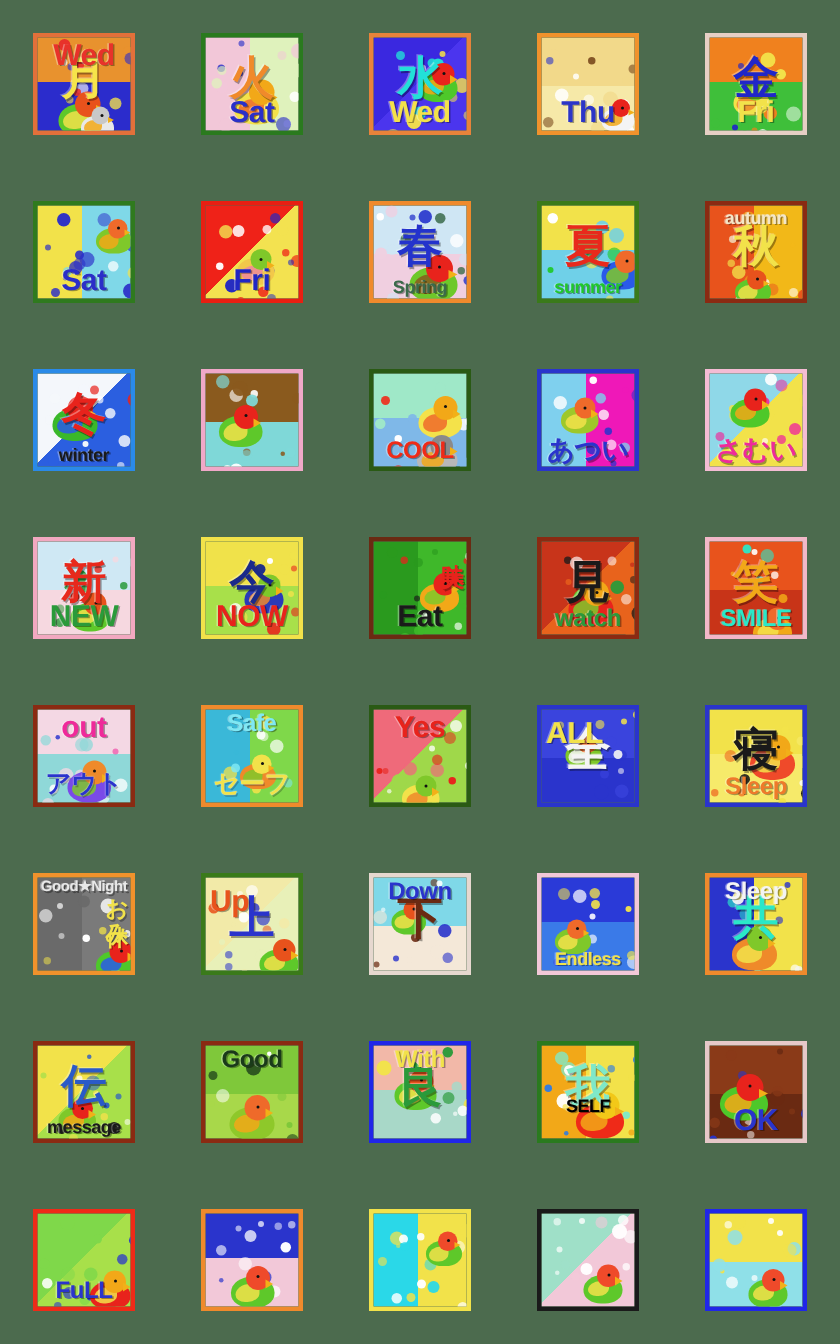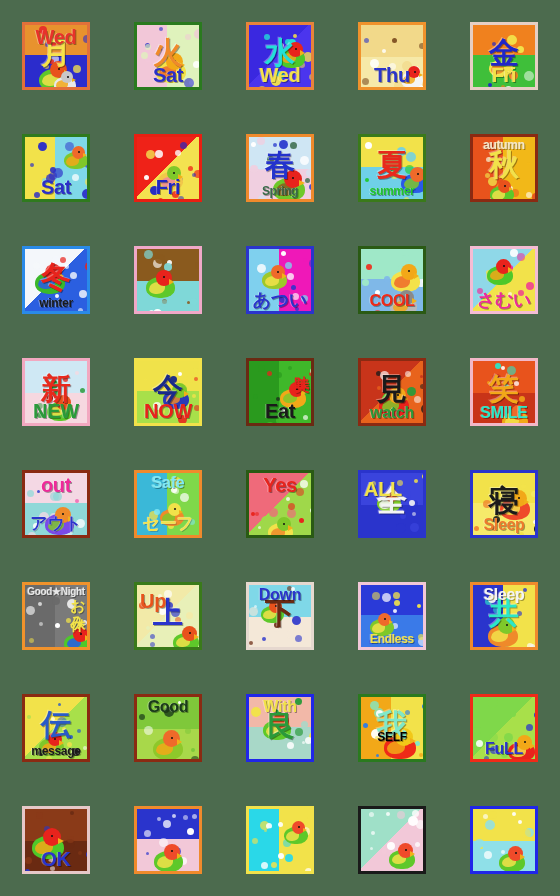--- a/index.html
+++ b/index.html
@@ -400,20 +400,55 @@
         <div class="bird" style="left: 9px; top: 21px; width: 29px; height: 29px;">
           <div class="body" style="left: 0px; top: 7px; width: 29px; height: 21px; background: rgb(94, 200, 42);"></div>
           <div class="wing" style="left: 3px; top: 12px; width: 16px; height: 12px; background: rgb(242, 226, 74); opacity: 0.85;"></div>
           <div class="head" style="left: 10px; top: 0px; width: 16px; height: 16px; background: rgb(232, 35, 28);"></div>
           <div class="eye" style="left: 17px; top: 6px;"></div>
           <div class="beak" style="left: 23px; top: 9px; border-left: 5px solid rgb(242, 176, 24); border-top: 3px solid transparent; border-bottom: 3px solid transparent;"></div>
         </div>
       </div>
     </div>
     <div class="cell">
+      <div class="tile" style="border-color: rgb(42, 90, 20);">
+        <div class="bg" style="background: linear-gradient(rgb(159, 232, 200) 0%, rgb(159, 232, 200) 48%, rgb(127, 184, 232) 48%, rgb(127, 184, 232) 100%);">
+          <div class="blob" style="left: 49px; top: 52px; width: 4px; height: 4px; background: rgb(127, 184, 232); opacity: 0.52;"></div>
+          <div class="blob" style="left: 56px; top: 30px; width: 8px; height: 8px; background: rgb(255, 255, 255); opacity: 0.84;"></div>
+          <div class="blob" style="left: 14px; top: 41px; width: 5px; height: 5px; background: rgb(255, 255, 255); opacity: 0.99;"></div>
+          <div class="blob" style="left: 57px; top: 56px; width: 8px; height: 8px; background: rgb(127, 184, 232); opacity: 0.71;"></div>
+          <div class="blob" style="left: 34px; top: 49px; width: 7px; height: 7px; background: rgb(127, 184, 232); opacity: 0.83;"></div>
+          <div class="blob" style="left: 41px; top: 6px; width: 7px; height: 7px; background: rgb(159, 232, 200); opacity: 0.59;"></div>
+          <div class="blob" style="left: 23px; top: 27px; width: 6px; height: 6px; background: rgb(127, 184, 232); opacity: 0.93;"></div>
+          <div class="blob" style="left: 1px; top: 30px; width: 7px; height: 7px; background: rgb(159, 232, 200); opacity: 0.98;"></div>
+          <div class="blob" style="left: 40px; top: 45px; width: 7px; height: 7px; background: rgb(127, 184, 232); opacity: 0.83;"></div>
+          <div class="blob" style="left: 61px; top: 29px; width: 6px; height: 6px; background: rgb(255, 255, 255); opacity: 0.87;"></div>
+          <div class="blob" style="left: 5px; top: 15px; width: 6px; height: 6px; background: rgb(239, 42, 24); opacity: 0.9;"></div>
+          <div class="blob" style="left: 13px; top: 61px; width: 7px; height: 7px; background: rgb(239, 42, 24); opacity: 0.59;"></div>
+          <div class="blob" style="left: 42px; top: 43px; width: 10px; height: 10px; background: rgb(239, 42, 24); opacity: 0.63;"></div>
+          <div class="blob" style="left: 37px; top: 16px; width: 9px; height: 9px; background: rgb(159, 232, 200); opacity: 0.52;"></div>
+        </div>
+        <div class="bird" style="left: 30px; top: 15px; width: 29px; height: 29px;">
+          <div class="body" style="left: 0px; top: 7px; width: 29px; height: 21px; background: rgb(244, 226, 74);"></div>
+          <div class="wing" style="left: 3px; top: 12px; width: 16px; height: 12px; background: rgb(239, 106, 42); opacity: 0.85;"></div>
+          <div class="head" style="left: 10px; top: 0px; width: 16px; height: 16px; background: rgb(242, 168, 24);"></div>
+          <div class="eye" style="left: 17px; top: 6px;"></div>
+          <div class="beak" style="left: 23px; top: 9px; border-left: 5px solid rgb(242, 176, 24); border-top: 3px solid transparent; border-bottom: 3px solid transparent;"></div>
+        </div>
+        <div class="bird" style="left: 29px; top: 41px; width: 27px; height: 27px;">
+          <div class="body" style="left: 0px; top: 7px; width: 27px; height: 19px; background: rgb(184, 184, 184);"></div>
+          <div class="wing" style="left: 3px; top: 11px; width: 15px; height: 11px; background: rgb(242, 168, 24); opacity: 0.85;"></div>
+          <div class="head" style="left: 9px; top: 0px; width: 15px; height: 15px; background: rgb(138, 138, 138);"></div>
+          <div class="eye" style="left: 16px; top: 6px;"></div>
+          <div class="beak" style="left: 22px; top: 8px; border-left: 5px solid rgb(242, 176, 24); border-top: 3px solid transparent; border-bottom: 3px solid transparent;"></div>
+        </div>
+        <div class="lbl" style="bottom: 2px; font-size: 16px; color: rgb(239, 42, 24); text-shadow: rgba(0, 0, 0, 0.35) 1px 1px 0px, rgba(255, 255, 255, 0.35) -1px 0px 0px;">COOL</div>
+      </div>
+    </div>
+    <div class="cell">
       <div class="tile" style="border-color: rgb(42, 52, 204);">
         <div class="bg" style="background: linear-gradient(to right, rgb(127, 208, 238) 0%, rgb(127, 208, 238) 48%, rgb(239, 24, 184) 48%, rgb(239, 24, 184) 100%);">
           <div class="blob" style="left: 20px; top: 46px; width: 6px; height: 6px; background: rgb(127, 208, 238); opacity: 0.93;"></div>
           <div class="blob" style="left: 46px; top: 58px; width: 4px; height: 4px; background: rgb(42, 52, 204); opacity: 0.74;"></div>
           <div class="blob" style="left: 60px; top: 10px; width: 9px; height: 9px; background: rgb(42, 52, 204); opacity: 0.53;"></div>
           <div class="blob" style="left: 42px; top: 36px; width: 5px; height: 5px; background: rgb(42, 52, 204); opacity: 0.87;"></div>
           <div class="blob" style="left: 43px; top: 44px; width: 7px; height: 7px; background: rgb(255, 255, 255); opacity: 0.66;"></div>
           <div class="blob" style="left: 16px; top: 26px; width: 9px; height: 9px; background: rgb(239, 24, 184); opacity: 0.79;"></div>
           <div class="blob" style="left: 32px; top: 2px; width: 5px; height: 5px; background: rgb(255, 255, 255); opacity: 0.97;"></div>
           <div class="blob" style="left: 38px; top: 24px; width: 7px; height: 7px; background: rgb(255, 255, 255); opacity: 0.76;"></div>
@@ -428,55 +463,20 @@
           <div class="body" style="left: 0px; top: 6px; width: 25px; height: 18px; background: rgb(158, 200, 42);"></div>
           <div class="wing" style="left: 3px; top: 11px; width: 14px; height: 10px; background: rgb(242, 226, 74); opacity: 0.85;"></div>
           <div class="head" style="left: 9px; top: 0px; width: 14px; height: 14px; background: rgb(239, 106, 42);"></div>
           <div class="eye" style="left: 15px; top: 6px;"></div>
           <div class="beak" style="left: 20px; top: 8px; border-left: 5px solid rgb(242, 176, 24); border-top: 3px solid transparent; border-bottom: 3px solid transparent;"></div>
         </div>
         <div class="lbl" style="bottom: 2px; font-size: 18px; color: rgb(42, 52, 204); text-shadow: rgba(0, 0, 0, 0.35) 1px 1px 0px, rgba(255, 255, 255, 0.35) -1px 0px 0px;">あつい</div>
       </div>
     </div>
     <div class="cell">
-      <div class="tile" style="border-color: rgb(42, 90, 20);">
-        <div class="bg" style="background: linear-gradient(rgb(159, 232, 200) 0%, rgb(159, 232, 200) 48%, rgb(127, 184, 232) 48%, rgb(127, 184, 232) 100%);">
-          <div class="blob" style="left: 49px; top: 52px; width: 4px; height: 4px; background: rgb(127, 184, 232); opacity: 0.52;"></div>
-          <div class="blob" style="left: 56px; top: 30px; width: 8px; height: 8px; background: rgb(255, 255, 255); opacity: 0.84;"></div>
-          <div class="blob" style="left: 14px; top: 41px; width: 5px; height: 5px; background: rgb(255, 255, 255); opacity: 0.99;"></div>
-          <div class="blob" style="left: 57px; top: 56px; width: 8px; height: 8px; background: rgb(127, 184, 232); opacity: 0.71;"></div>
-          <div class="blob" style="left: 34px; top: 49px; width: 7px; height: 7px; background: rgb(127, 184, 232); opacity: 0.83;"></div>
-          <div class="blob" style="left: 41px; top: 6px; width: 7px; height: 7px; background: rgb(159, 232, 200); opacity: 0.59;"></div>
-          <div class="blob" style="left: 23px; top: 27px; width: 6px; height: 6px; background: rgb(127, 184, 232); opacity: 0.93;"></div>
-          <div class="blob" style="left: 1px; top: 30px; width: 7px; height: 7px; background: rgb(159, 232, 200); opacity: 0.98;"></div>
-          <div class="blob" style="left: 40px; top: 45px; width: 7px; height: 7px; background: rgb(127, 184, 232); opacity: 0.83;"></div>
-          <div class="blob" style="left: 61px; top: 29px; width: 6px; height: 6px; background: rgb(255, 255, 255); opacity: 0.87;"></div>
-          <div class="blob" style="left: 5px; top: 15px; width: 6px; height: 6px; background: rgb(239, 42, 24); opacity: 0.9;"></div>
-          <div class="blob" style="left: 13px; top: 61px; width: 7px; height: 7px; background: rgb(239, 42, 24); opacity: 0.59;"></div>
-          <div class="blob" style="left: 42px; top: 43px; width: 10px; height: 10px; background: rgb(239, 42, 24); opacity: 0.63;"></div>
-          <div class="blob" style="left: 37px; top: 16px; width: 9px; height: 9px; background: rgb(159, 232, 200); opacity: 0.52;"></div>
-        </div>
-        <div class="bird" style="left: 30px; top: 15px; width: 29px; height: 29px;">
-          <div class="body" style="left: 0px; top: 7px; width: 29px; height: 21px; background: rgb(244, 226, 74);"></div>
-          <div class="wing" style="left: 3px; top: 12px; width: 16px; height: 12px; background: rgb(239, 106, 42); opacity: 0.85;"></div>
-          <div class="head" style="left: 10px; top: 0px; width: 16px; height: 16px; background: rgb(242, 168, 24);"></div>
-          <div class="eye" style="left: 17px; top: 6px;"></div>
-          <div class="beak" style="left: 23px; top: 9px; border-left: 5px solid rgb(242, 176, 24); border-top: 3px solid transparent; border-bottom: 3px solid transparent;"></div>
-        </div>
-        <div class="bird" style="left: 29px; top: 41px; width: 27px; height: 27px;">
-          <div class="body" style="left: 0px; top: 7px; width: 27px; height: 19px; background: rgb(184, 184, 184);"></div>
-          <div class="wing" style="left: 3px; top: 11px; width: 15px; height: 11px; background: rgb(242, 168, 24); opacity: 0.85;"></div>
-          <div class="head" style="left: 9px; top: 0px; width: 15px; height: 15px; background: rgb(138, 138, 138);"></div>
-          <div class="eye" style="left: 16px; top: 6px;"></div>
-          <div class="beak" style="left: 22px; top: 8px; border-left: 5px solid rgb(242, 176, 24); border-top: 3px solid transparent; border-bottom: 3px solid transparent;"></div>
-        </div>
-        <div class="lbl" style="bottom: 2px; font-size: 16px; color: rgb(239, 42, 24); text-shadow: rgba(0, 0, 0, 0.35) 1px 1px 0px, rgba(255, 255, 255, 0.35) -1px 0px 0px;">COOL</div>
-      </div>
-    </div>
-    <div class="cell">
       <div class="tile" style="border-color: rgb(244, 188, 212);">
         <div class="bg" style="background: linear-gradient(135deg, rgb(143, 216, 232) 0%, rgb(143, 216, 232) 48%, rgb(242, 226, 74) 48%, rgb(242, 226, 74) 100%);">
           <div class="blob" style="left: 53px; top: 33px; width: 8px; height: 8px; background: rgb(239, 42, 154); opacity: 0.8;"></div>
           <div class="blob" style="left: 45px; top: 41px; width: 6px; height: 6px; background: rgb(239, 42, 154); opacity: 0.75;"></div>
           <div class="blob" style="left: 13px; top: 21px; width: 5px; height: 5px; background: rgb(242, 226, 74); opacity: 0.85;"></div>
           <div class="blob" style="left: 60px; top: 13px; width: 10px; height: 10px; background: rgb(242, 226, 74); opacity: 0.51;"></div>
           <div class="blob" style="left: 29px; top: 23px; width: 7px; height: 7px; background: rgb(239, 42, 154); opacity: 0.96;"></div>
           <div class="blob" style="left: 59px; top: 43px; width: 7px; height: 7px; background: rgb(242, 226, 74); opacity: 0.85;"></div>
           <div class="blob" style="left: 34px; top: 16px; width: 6px; height: 6px; background: rgb(239, 42, 154); opacity: 0.93;"></div>
           <div class="blob" style="left: 37px; top: 0px; width: 8px; height: 8px; background: rgb(255, 255, 255); opacity: 0.9;"></div>
@@ -1046,20 +1046,48 @@
           <div class="wing" style="left: 3px; top: 13px; width: 18px; height: 13px; background: rgb(242, 168, 24); opacity: 0.85;"></div>
           <div class="head" style="left: 11px; top: 0px; width: 18px; height: 18px; background: rgb(242, 200, 24);"></div>
           <div class="eye" style="left: 19px; top: 7px;"></div>
           <div class="beak" style="left: 26px; top: 10px; border-left: 6px solid rgb(242, 176, 24); border-top: 3px solid transparent; border-bottom: 3px solid transparent;"></div>
         </div>
         <div class="kan" style="left: 50%; top: 45%; transform: translate(-50%, -50%); font-size: 30px; color: rgb(127, 232, 200); text-shadow: rgba(0, 0, 0, 0.35) 1px 1px 0px, rgba(255, 255, 255, 0.35) -1px -1px 0px;">我</div>
         <div class="lbl" style="bottom: 16px; font-size: 12px; color: #000000; text-shadow: rgba(0, 0, 0, 0.35) 1px 1px 0px, rgba(255, 255, 255, 0.35) -1px 0px 0px;">SELF</div>
       </div>
     </div>
     <div class="cell">
+      <div class="tile" style="border-color: rgb(230, 200, 200);">
+        <div class="bg" style="background: linear-gradient(to top, rgb(106, 42, 18) 0%, rgb(106, 42, 18) 48%, rgb(138, 58, 24) 48%, rgb(138, 58, 24) 100%);">
+          <div class="blob" style="left: 61px; top: 41px; width: 9px; height: 9px; background: rgb(42, 52, 204); opacity: 0.91;"></div>
+          <div class="blob" style="left: 40px; top: 30px; width: 10px; height: 10px; background: rgb(106, 42, 18); opacity: 0.74;"></div>
+          <div class="blob" style="left: 17px; top: 32px; width: 4px; height: 4px; background: rgb(42, 52, 204); opacity: 0.55;"></div>
+          <div class="blob" style="left: 45px; top: 2px; width: 4px; height: 4px; background: rgb(106, 42, 18); opacity: 0.88;"></div>
+          <div class="blob" style="left: 19px; top: 17px; width: 6px; height: 6px; background: rgb(42, 52, 204); opacity: 0.6;"></div>
+          <div class="blob" style="left: 23px; top: 46px; width: 7px; height: 7px; background: rgb(255, 255, 255); opacity: 0.55;"></div>
+          <div class="blob" style="left: 20px; top: 46px; width: 5px; height: 5px; background: rgb(106, 42, 18); opacity: 0.96;"></div>
+          <div class="blob" style="left: 53px; top: 42px; width: 4px; height: 4px; background: rgb(138, 58, 24); opacity: 0.51;"></div>
+          <div class="blob" style="left: 42px; top: 27px; width: 7px; height: 7px; background: rgb(138, 58, 24); opacity: 0.66;"></div>
+          <div class="blob" style="left: 31px; top: 46px; width: 3px; height: 3px; background: rgb(106, 42, 18); opacity: 0.81;"></div>
+          <div class="blob" style="left: 11px; top: 3px; width: 7px; height: 7px; background: rgb(138, 58, 24); opacity: 0.87;"></div>
+          <div class="blob" style="left: 25px; top: 57px; width: 5px; height: 5px; background: rgb(255, 255, 255); opacity: 0.52;"></div>
+          <div class="blob" style="left: 0px; top: 60px; width: 5px; height: 5px; background: rgb(42, 52, 204); opacity: 0.96;"></div>
+          <div class="blob" style="left: 0px; top: 48px; width: 7px; height: 7px; background: rgb(138, 58, 24); opacity: 0.71;"></div>
+        </div>
+        <div class="bird" style="left: 7px; top: 19px; width: 32px; height: 32px;">
+          <div class="body" style="left: 0px; top: 8px; width: 32px; height: 23px; background: rgb(78, 200, 42);"></div>
+          <div class="wing" style="left: 3px; top: 13px; width: 18px; height: 13px; background: rgb(242, 168, 24); opacity: 0.85;"></div>
+          <div class="head" style="left: 11px; top: 0px; width: 18px; height: 18px; background: rgb(232, 35, 28);"></div>
+          <div class="eye" style="left: 19px; top: 7px;"></div>
+          <div class="beak" style="left: 26px; top: 10px; border-left: 6px solid rgb(242, 176, 24); border-top: 3px solid transparent; border-bottom: 3px solid transparent;"></div>
+        </div>
+        <div class="lbl" style="bottom: 2px; font-size: 20px; color: rgb(42, 52, 204); text-shadow: rgba(0, 0, 0, 0.35) 1px 1px 0px, rgba(255, 255, 255, 0.35) -1px 0px 0px;">OK</div>
+      </div>
+    </div>
+    <div class="cell">
       <div class="tile" style="border-color: rgb(239, 42, 24);">
         <div class="bg" style="background: linear-gradient(135deg, rgb(127, 216, 74) 0%, rgb(127, 216, 74) 48%, rgb(168, 224, 74) 48%, rgb(168, 224, 74) 100%);">
           <div class="blob" style="left: 28px; top: 54px; width: 7px; height: 7px; background: rgb(127, 216, 74); opacity: 0.68;"></div>
           <div class="blob" style="left: 61px; top: 15px; width: 6px; height: 6px; background: rgb(42, 52, 204); opacity: 0.95;"></div>
           <div class="blob" style="left: 15px; top: 1px; width: 10px; height: 10px; background: rgb(127, 216, 74); opacity: 0.95;"></div>
           <div class="blob" style="left: 53px; top: 27px; width: 7px; height: 7px; background: rgb(42, 52, 204); opacity: 0.74;"></div>
           <div class="blob" style="left: 37px; top: 14px; width: 6px; height: 6px; background: rgb(127, 216, 74); opacity: 0.97;"></div>
           <div class="blob" style="left: 33px; top: 54px; width: 4px; height: 4px; background: rgb(42, 52, 204); opacity: 0.95;"></div>
           <div class="blob" style="left: 50px; top: 61px; width: 10px; height: 10px; background: rgb(168, 224, 74); opacity: 0.69;"></div>
           <div class="blob" style="left: 3px; top: 43px; width: 7px; height: 7px; background: rgb(255, 255, 255); opacity: 0.87;"></div>
@@ -1074,48 +1102,20 @@
           <div class="body" style="left: 0px; top: 7px; width: 27px; height: 19px; background: rgb(232, 35, 28);"></div>
           <div class="wing" style="left: 3px; top: 11px; width: 15px; height: 11px; background: rgb(242, 226, 74); opacity: 0.85;"></div>
           <div class="head" style="left: 9px; top: 0px; width: 15px; height: 15px; background: rgb(242, 168, 24);"></div>
           <div class="eye" style="left: 16px; top: 6px;"></div>
           <div class="beak" style="left: 22px; top: 8px; border-left: 5px solid rgb(242, 176, 24); border-top: 3px solid transparent; border-bottom: 3px solid transparent;"></div>
         </div>
         <div class="lbl" style="bottom: 2px; font-size: 16px; color: rgb(42, 52, 204); text-shadow: rgba(0, 0, 0, 0.35) 1px 1px 0px, rgba(255, 255, 255, 0.35) -1px 0px 0px;">FuLL</div>
       </div>
     </div>
     <div class="cell">
-      <div class="tile" style="border-color: rgb(230, 200, 200);">
-        <div class="bg" style="background: linear-gradient(to top, rgb(106, 42, 18) 0%, rgb(106, 42, 18) 48%, rgb(138, 58, 24) 48%, rgb(138, 58, 24) 100%);">
-          <div class="blob" style="left: 61px; top: 41px; width: 9px; height: 9px; background: rgb(42, 52, 204); opacity: 0.91;"></div>
-          <div class="blob" style="left: 40px; top: 30px; width: 10px; height: 10px; background: rgb(106, 42, 18); opacity: 0.74;"></div>
-          <div class="blob" style="left: 17px; top: 32px; width: 4px; height: 4px; background: rgb(42, 52, 204); opacity: 0.55;"></div>
-          <div class="blob" style="left: 45px; top: 2px; width: 4px; height: 4px; background: rgb(106, 42, 18); opacity: 0.88;"></div>
-          <div class="blob" style="left: 19px; top: 17px; width: 6px; height: 6px; background: rgb(42, 52, 204); opacity: 0.6;"></div>
-          <div class="blob" style="left: 23px; top: 46px; width: 7px; height: 7px; background: rgb(255, 255, 255); opacity: 0.55;"></div>
-          <div class="blob" style="left: 20px; top: 46px; width: 5px; height: 5px; background: rgb(106, 42, 18); opacity: 0.96;"></div>
-          <div class="blob" style="left: 53px; top: 42px; width: 4px; height: 4px; background: rgb(138, 58, 24); opacity: 0.51;"></div>
-          <div class="blob" style="left: 42px; top: 27px; width: 7px; height: 7px; background: rgb(138, 58, 24); opacity: 0.66;"></div>
-          <div class="blob" style="left: 31px; top: 46px; width: 3px; height: 3px; background: rgb(106, 42, 18); opacity: 0.81;"></div>
-          <div class="blob" style="left: 11px; top: 3px; width: 7px; height: 7px; background: rgb(138, 58, 24); opacity: 0.87;"></div>
-          <div class="blob" style="left: 25px; top: 57px; width: 5px; height: 5px; background: rgb(255, 255, 255); opacity: 0.52;"></div>
-          <div class="blob" style="left: 0px; top: 60px; width: 5px; height: 5px; background: rgb(42, 52, 204); opacity: 0.96;"></div>
-          <div class="blob" style="left: 0px; top: 48px; width: 7px; height: 7px; background: rgb(138, 58, 24); opacity: 0.71;"></div>
-        </div>
-        <div class="bird" style="left: 7px; top: 19px; width: 32px; height: 32px;">
-          <div class="body" style="left: 0px; top: 8px; width: 32px; height: 23px; background: rgb(78, 200, 42);"></div>
-          <div class="wing" style="left: 3px; top: 13px; width: 18px; height: 13px; background: rgb(242, 168, 24); opacity: 0.85;"></div>
-          <div class="head" style="left: 11px; top: 0px; width: 18px; height: 18px; background: rgb(232, 35, 28);"></div>
-          <div class="eye" style="left: 19px; top: 7px;"></div>
-          <div class="beak" style="left: 26px; top: 10px; border-left: 6px solid rgb(242, 176, 24); border-top: 3px solid transparent; border-bottom: 3px solid transparent;"></div>
-        </div>
-        <div class="lbl" style="bottom: 2px; font-size: 20px; color: rgb(42, 52, 204); text-shadow: rgba(0, 0, 0, 0.35) 1px 1px 0px, rgba(255, 255, 255, 0.35) -1px 0px 0px;">OK</div>
-      </div>
-    </div>
-    <div class="cell">
       <div class="tile" style="border-color: rgb(239, 138, 44);">
         <div class="bg" style="background: linear-gradient(rgb(42, 52, 204) 0%, rgb(42, 52, 204) 48%, rgb(242, 200, 216) 48%, rgb(242, 200, 216) 100%);">
           <div class="blob" style="left: 32px; top: 35px; width: 4px; height: 4px; background: rgb(242, 200, 216); opacity: 0.95;"></div>
           <div class="blob" style="left: 46px; top: 6px; width: 5px; height: 5px; background: rgb(255, 255, 255); opacity: 0.5;"></div>
           <div class="blob" style="left: 22px; top: 29px; width: 9px; height: 9px; background: rgb(255, 255, 255); opacity: 0.57;"></div>
           <div class="blob" style="left: 55px; top: 5px; width: 5px; height: 5px; background: rgb(255, 255, 255); opacity: 0.58;"></div>
           <div class="blob" style="left: 35px; top: 38px; width: 9px; height: 9px; background: rgb(42, 52, 204); opacity: 0.74;"></div>
           <div class="blob" style="left: 7px; top: 21px; width: 7px; height: 7px; background: rgb(255, 255, 255); opacity: 0.61;"></div>
           <div class="blob" style="left: 26px; top: 11px; width: 8px; height: 8px; background: rgb(255, 255, 255); opacity: 0.75;"></div>
           <div class="blob" style="left: 35px; top: 5px; width: 4px; height: 4px; background: rgb(255, 255, 255); opacity: 0.72;"></div>

